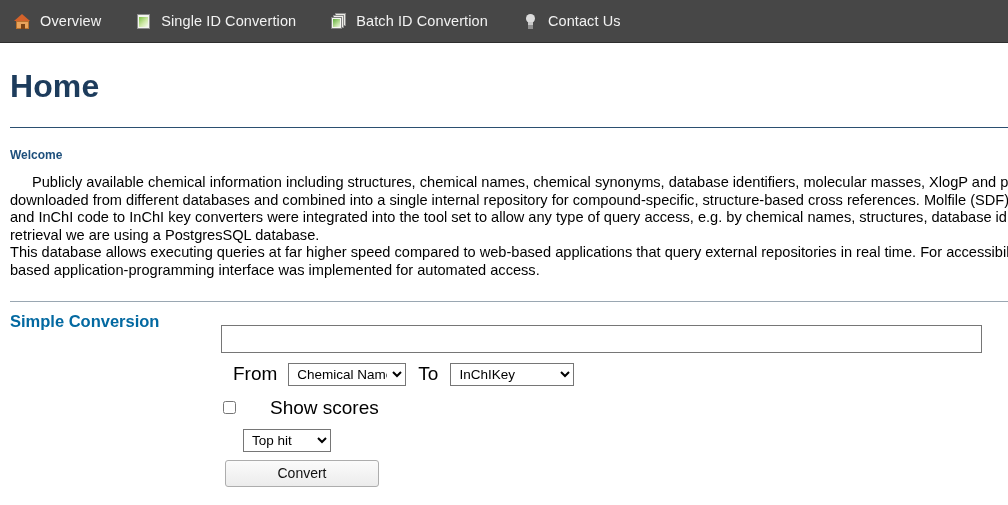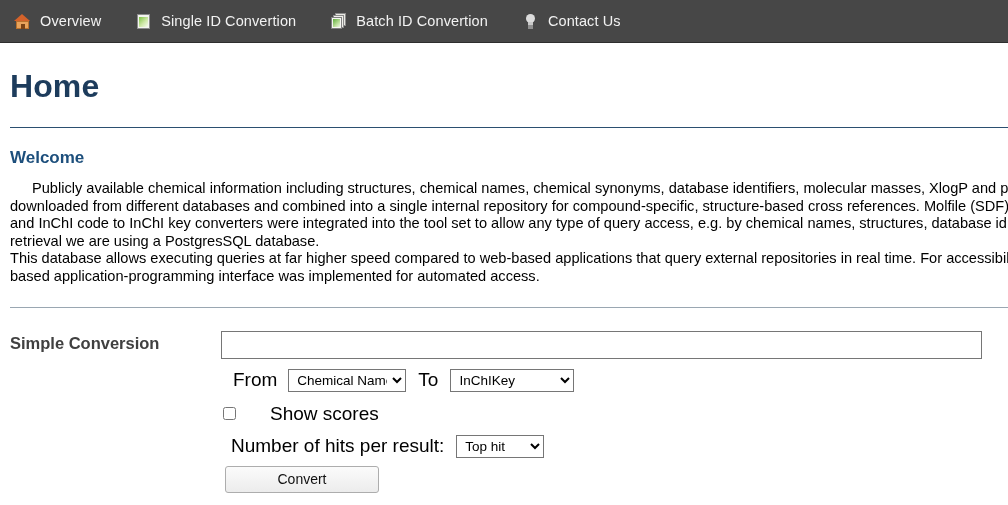--- a/index.html
+++ b/index.html
@@ -151,21 +151,21 @@
     letter-spacing: .1px;
   }
   .rule {
     border: 0;
     border-top: 1px solid #2b4f70;
     margin: 22px 0 0 0;
     width: 998px;
   }
   h2.section-title {
     color: #1d4f7c;
-    font-size: 17px;
+    font-size: 12px;
     font-weight: bold;
     margin: 20px 0 12px 0;
   }
   .intro {
     font-size: 14.6px;
     color: #000;
     line-height: 17.6px;
     margin: 7px 0 0 0;
     width: 1120px;          
     white-space: nowrap;
@@ -179,25 +179,25 @@
     margin: 21px 0 0 0;
     width: 998px;
   }
 
   
   .conv-wrap {
     position: relative;
     height: 180px;
   }
   h2.conv-title {
-    color: #404040;
+    color: #0369a1;
     font-size: 16.5px;
     font-weight: bold;
     position: absolute;
-    top: 26px;
+    top: 10px;
     left: 0;
     margin: 0;
   }
   .query-input {
     position: absolute;
     top: 23px;
     left: 211px;
     width: 761px;
     height: 28px;
     border: 1px solid #767676;
@@ -330,21 +330,20 @@
         <option>InChIKey</option>
       </select>
     </div>
 
     <div class="row row-scores">
       <input class="chk" type="checkbox" style="">
       <span class="lbl">Show scores</span>
     </div>
 
     <div class="row row-hits">
-      <span class="lbl">Number of hits per result:</span>
       <select class="pick hits-sel">
         <option>Top hit</option>
       </select>
     </div>
 
     <div class="row row-btn">
       <button class="convert">Convert</button>
     </div>
 
   </div>

